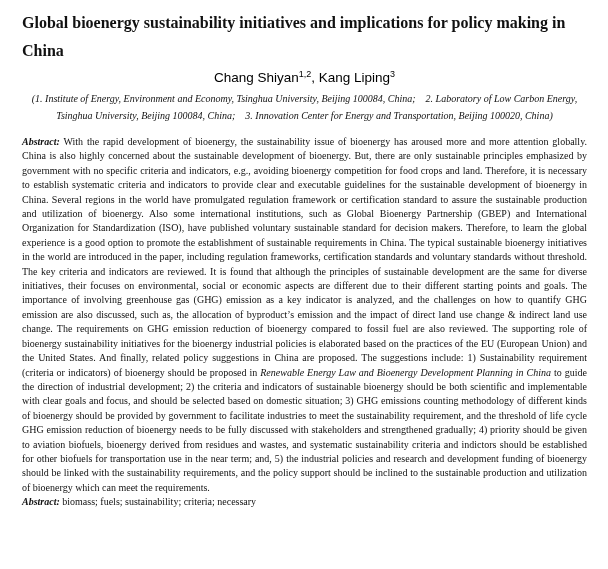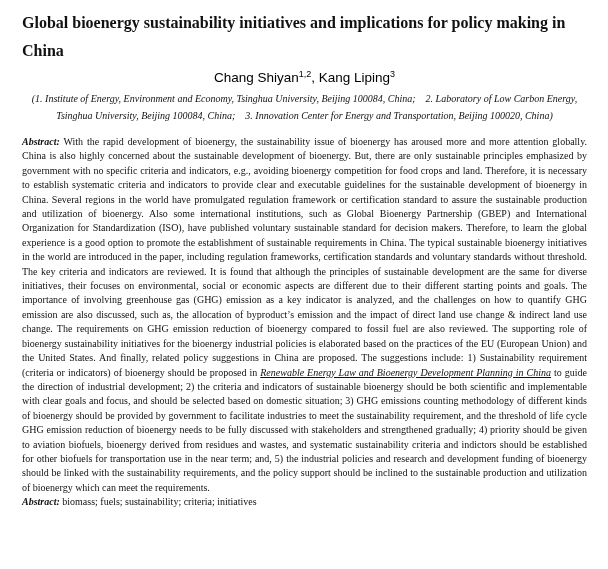--- a/index.html
+++ b/index.html
@@ -49,30 +49,30 @@
       font-size: 10px;
       line-height: 14.4px;
       text-align: justify;
     }
     .keywords {
       margin: 0;
       font-size: 10px;
       line-height: 14.4px;
     }
     .bold { font-weight: bold; font-style: italic; }
-    .italic { font-style: italic; text-decoration: underline; }
+    .italic { font-style: italic; }
   </style>
 </head>
 <body>
 
 <div class="page">
 
   <h1 class="paper-title">Global bioenergy sustainability initiatives and implications for policy making in China</h1>
 
   <div class="authors-line"><span>Chang Shiyan</span><sup>1,2</sup><span>, </span><span>Kang Liping</span><sup>3</sup></div>
 
   <div class="affiliations">(1. Institute of Energy, Environment and Economy, Tsinghua University, Beijing 100084, China; 2. Laboratory of Low Carbon Energy, Tsinghua University, Beijing 100084, China; 3. Innovation Center for Energy and Transportation, Beijing 100020, China)</div>
 
   <p class="abstract"><span class="bold">Abstract:</span><span> With the rapid development of bioenergy, the sustainability issue of bioenergy has aroused more and more attention globally. China is also highly concerned about the sustainable development of bioenergy. But, there are only sustainable principles emphasized by government with no specific criteria and indicators, e.g., avoiding bioenergy competition for food crops and land. Therefore, it is necessary to establish systematic criteria and indicators to provide clear and executable guidelines for the sustainable development of bioenergy in China. Several regions in the world have promulgated regulation framework or certification standard to assure the sustainable production and utilization of bioenergy. Also some international institutions, such as Global Bioenergy Partnership (GBEP) and International Organization for Standardization (ISO), have published voluntary sustainable standard for decision makers. Therefore, to learn the global experience is a good option to promote the establishment of sustainable requirements in China. The typical sustainable bioenergy initiatives in the world are introduced in the paper, including regulation frameworks, certification standards and voluntary standards without threshold. The key criteria and indicators are reviewed. It is found that although the principles of sustainable development are the same for diverse initiatives, their focuses on environmental, social or economic aspects are different due to their different starting points and goals. The importance of involving greenhouse gas (GHG) emission  as a key indicator is analyzed, and the challenges on how to quantify GHG emission are also discussed, such as, the allocation of byproduct’s emission and the impact of direct land use change &amp; indirect land use change. The requirements on GHG emission reduction of bioenergy compared to fossil fuel are also reviewed. The supporting role of bioenergy sustainability initiatives for the bioenergy industrial policies is elaborated based on the practices of the EU (European Union) and the United States. And finally, related policy suggestions in China are proposed. The suggestions include: 1) Sustainability requirement (criteria or indicators) of bioenergy should be proposed in </span><span class="italic">Renewable Energy Law and Bioenergy Development Planning in China</span><span> to guide the direction of industrial development; 2) the criteria and indicators of sustainable bioenergy should be both scientific and implementable with clear goals and focus, and should be selected based on domestic situation; 3) GHG emissions counting methodology of different kinds of bioenergy should be provided by government to facilitate industries to meet the sustainability requirement, and the threshold of life cycle GHG emission reduction of bioenergy needs to be fully discussed with stakeholders and strengthened gradually; 4) priority should be given to aviation biofuels, bioenergy derived from residues and wastes, and systematic sustainability criteria and indictors should be established for other biofuels for transportation use in the near term; and, 5) the industrial policies and research and development funding of bioenergy should be linked with the sustainability requirements, and the policy support should be inclined to the sustainable production and utilization of bioenergy which can meet the requirements.</span></p>
 
-  <p class="keywords"><span class="bold">Abstract:</span><span> biomass; fuels; sustainability; criteria; initiatives</span></p>
+  <p class="keywords"><span class="bold">Abstract:</span><span> biomass; fuels; sustainability; criteria; necessary</span></p>
 
 </div>
 
 </body></html>

